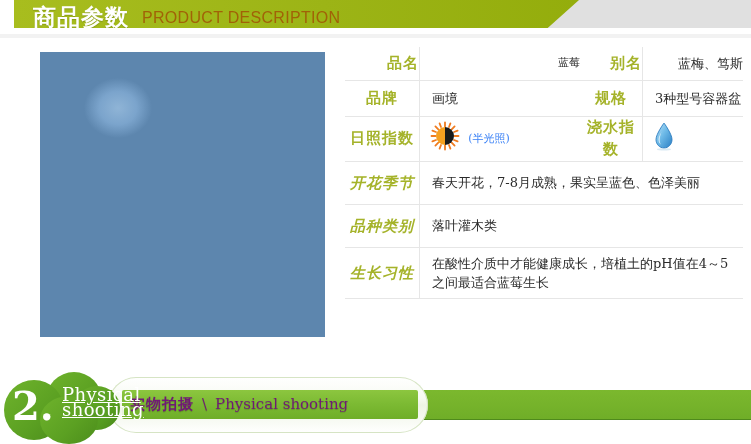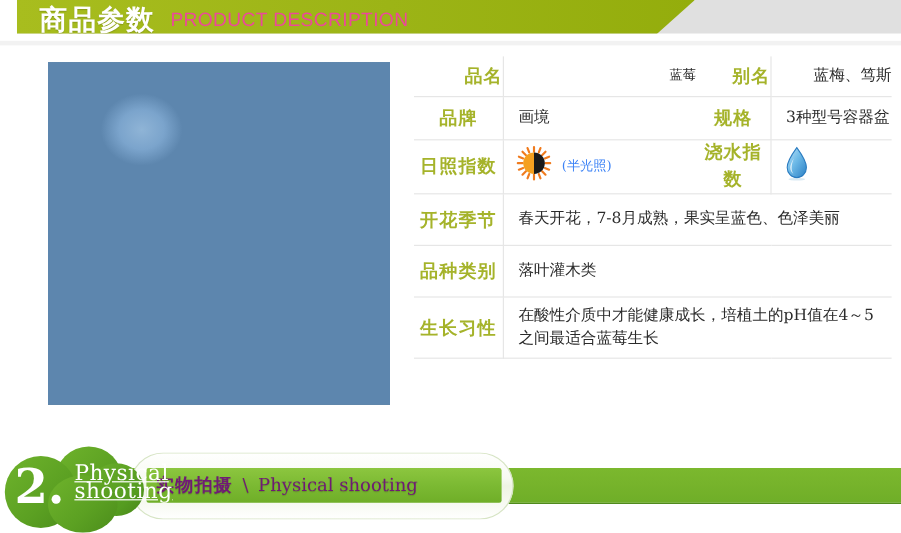--- a/index.html
+++ b/index.html
@@ -57,21 +57,21 @@
     color: #ffffff;
     letter-spacing: 1px;
     line-height: 32px;
     text-shadow: 0 1px 1px rgba(0,0,0,0.18);
     font-family: "DejaVu Sans", "Liberation Sans", sans-serif;
   }
   .header-title-en {
     position: absolute;
     left: 128px; top: 6px;
     font-size: 16px;
-    color: #ec4899;
+    color: #a16207;
     letter-spacing: 0.3px;
     line-height: 24px;
     font-family: "Liberation Sans", sans-serif;
   }
 
   
   .photo-wrap {
     position: absolute;
     left: 40px; top: 52px;
     width: 285px; height: 285px;
@@ -122,21 +122,21 @@
     color: #a5b32a;
     font-size: 15px;
     font-weight: bold;
     text-align: center;
     width: 62px;
     border-right: 1px solid #e6e6e6;
     letter-spacing: 1px;
     line-height: 1.25;
     font-family: "DejaVu Sans", "Liberation Sans", sans-serif;
   }
-  .lbl.wide { width: 74px; }
+  .lbl.wide { width: 74px; font-style: italic; }
   .val {
     color: #2b2b2b;
     font-size: 13px;
     padding-left: 12px !important;
     line-height: 1.5;
     font-family: "DejaVu Serif", "Liberation Serif", serif;
   }
   .val.v1 { font-size: 11px; }
   .r1 td { height: 33px; text-align: right; }
   .r2 td { height: 35px; }

